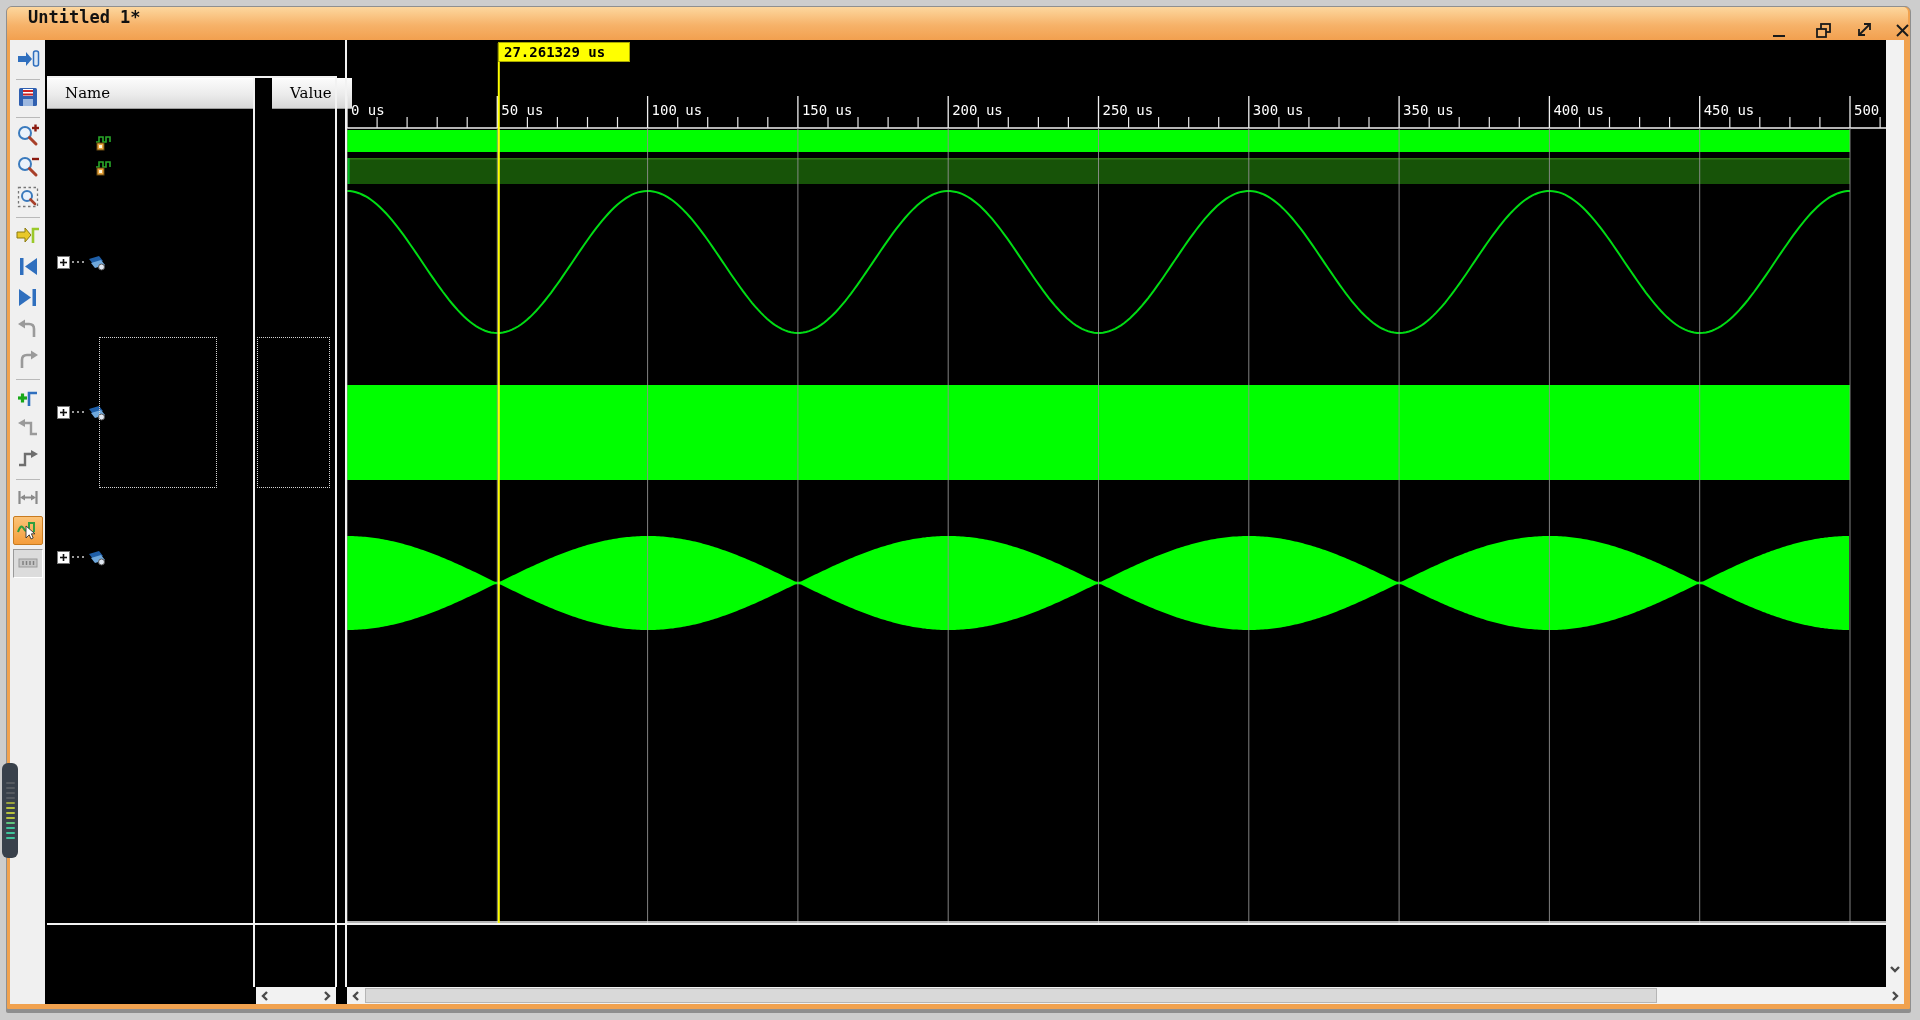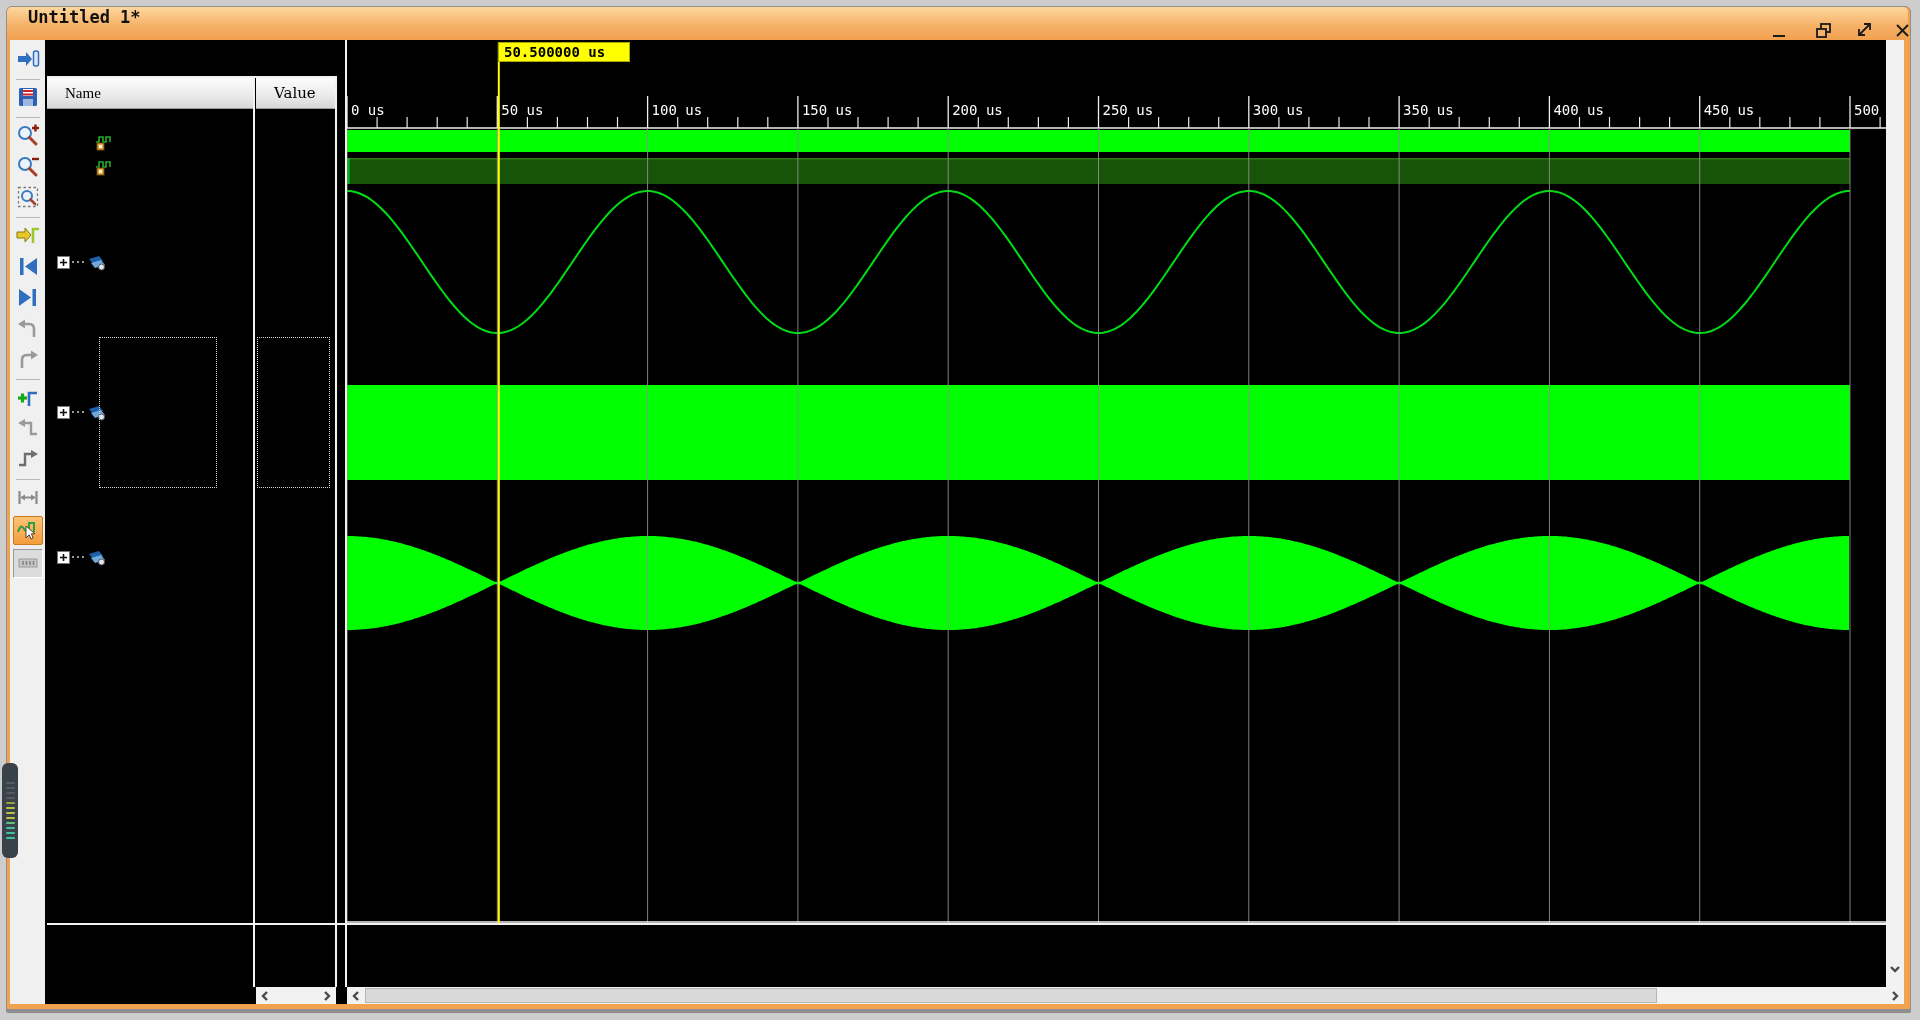--- a/index.html
+++ b/index.html
@@ -24,22 +24,22 @@
   .tbtn.disabled{background:#dcdcdc;border:1px solid;border-color:#9a9a9a #ffffff #ffffff #9a9a9a;}
   .tsep{width:24px;height:1px;background:#b9b9b9;margin:3px 0;}
 
   
   #main-black{left:45px;top:40px;width:1841px;height:964px;background:#000;}
 
   
   .hdr-cell{top:78px;height:31px;background:linear-gradient(#fbfbfb,#ebebeb 55%,#d7d7d7);
       border-top:1px solid #fff;border-bottom:1px solid #9c9c9c;box-sizing:border-box;
       font:15px "DejaVu Serif",serif;color:#000;line-height:29px;}
-  #hdr-name{left:47px;width:206px;padding-left:18px;font-family:Liberation Serif, serif;}
-  #hdr-value{left:256px;width:80px;padding-left:18px;}
+  #hdr-name{left:47px;width:206px;padding-left:18px;}
+  #hdr-value{left:272px;width:80px;padding-left:18px;}
 
   .wline{background:#f2f2f2;}
 
   
   .sig-row{left:45px;width:292px;height:22px;}
   .sig-name{position:absolute;top:2px;font:bold 15px "DejaVu Sans Mono",monospace;color:#fff;white-space:nowrap;}
   .sig-value{position:absolute;left:215px;top:2px;font:bold 15px "DejaVu Sans Mono",monospace;color:#fff;}
   .expander{position:absolute;left:12px;top:4px;width:13px;height:13px;background:#fff;
       border:1px solid #777;box-sizing:border-box;}
   .expander svg{display:block;}
@@ -387,21 +387,21 @@
         <line x1="751.5" y1="88" x2="751.5" y2="883" stroke="#909090" stroke-width="1" opacity="0.9"></line>
         <line x1="901.8" y1="88" x2="901.8" y2="883" stroke="#909090" stroke-width="1" opacity="0.9"></line>
         <line x1="1052.1" y1="88" x2="1052.1" y2="883" stroke="#909090" stroke-width="1" opacity="0.9"></line>
         <line x1="1202.4" y1="88" x2="1202.4" y2="883" stroke="#909090" stroke-width="1" opacity="0.9"></line>
         <line x1="1352.7" y1="88" x2="1352.7" y2="883" stroke="#909090" stroke-width="1" opacity="0.9"></line>
         <line x1="1503.0" y1="88" x2="1503.0" y2="883" stroke="#909090" stroke-width="1" opacity="0.9"></line>
       </g>
       <line x1="0" y1="882" x2="1539" y2="882" stroke="#f0f0f0" stroke-width="1.5"></line>
       <line x1="151.8" y1="3" x2="151.8" y2="883" stroke="#ffff00" stroke-width="2"></line>
     </svg>
-  <div class="abs" id="cursor-label">50.500000 us</div>
+  <div class="abs" id="cursor-label">27.261329 us</div>
 
   <div class="abs sb sb-arrow" style="left:256px;top:987px;width:80px;height:17px;justify-content:space-between;padding:0 4px;box-sizing:border-box">
     <svg width="10" height="12" viewBox="0 0 10 12">
         <polyline points="7,2 3,6 7,10" fill="none" stroke="#4a4a4a" stroke-width="2.4"></polyline>
       </svg>
     <svg width="10" height="12" viewBox="0 0 10 12">
         <polyline points="3,2 7,6 3,10" fill="none" stroke="#4a4a4a" stroke-width="2.4"></polyline>
       </svg>
   </div>
   <div class="abs sb" style="left:347px;top:987px;width:1539px;height:17px">

